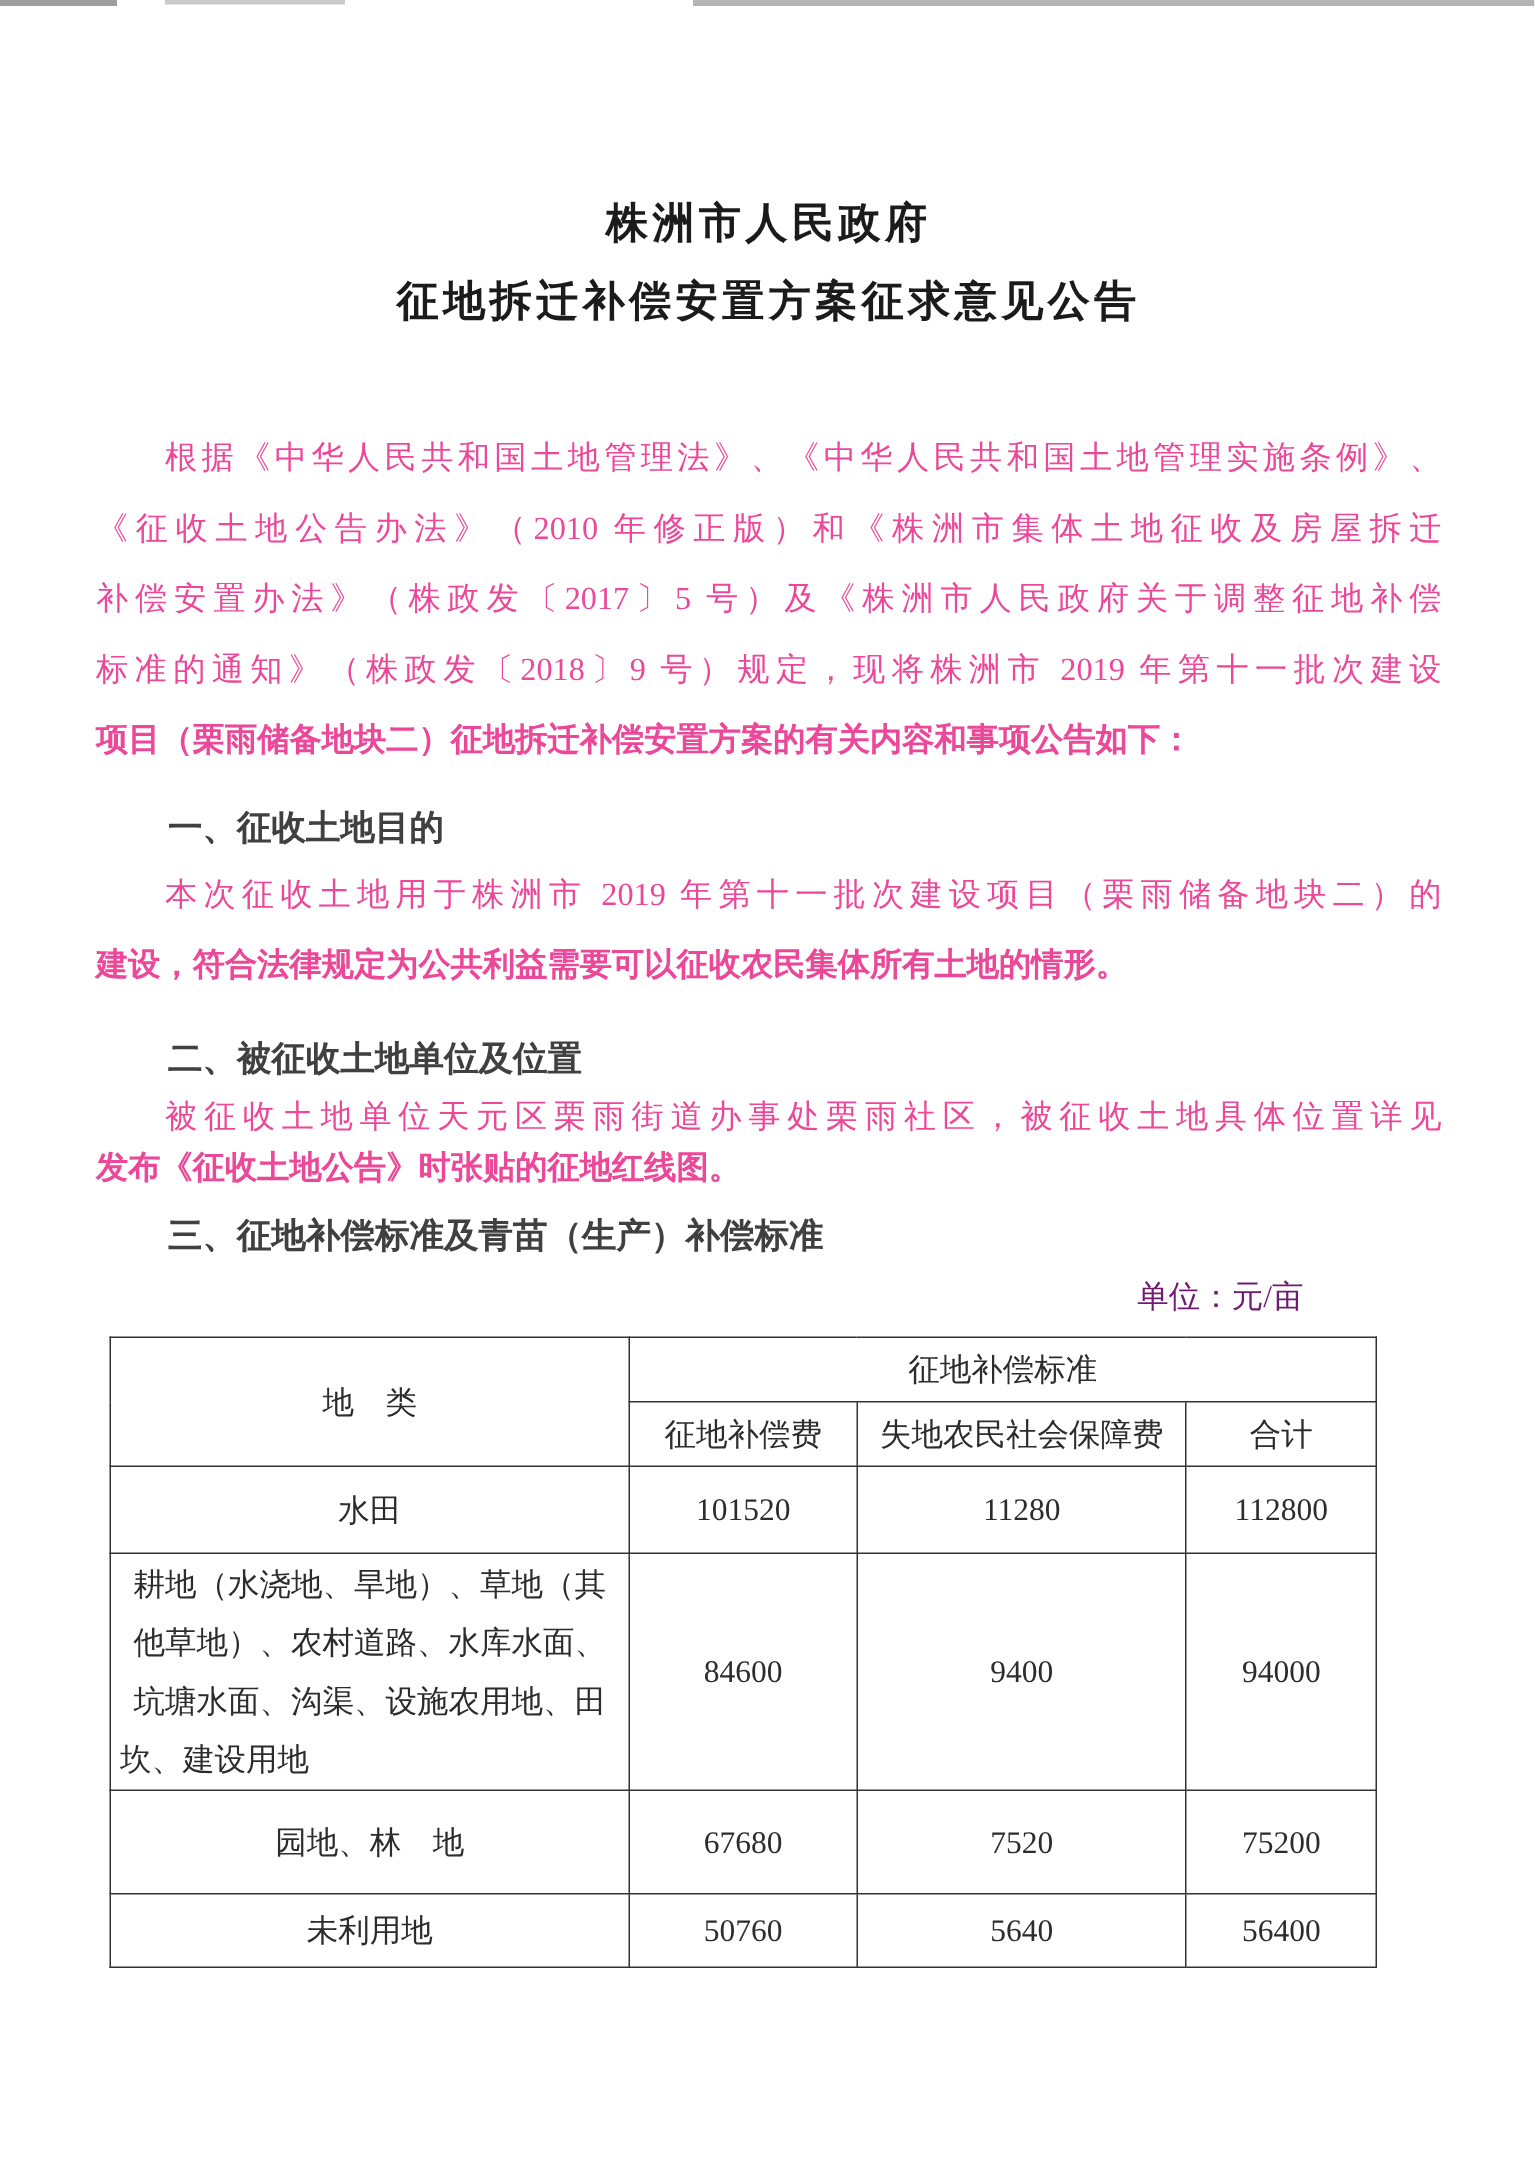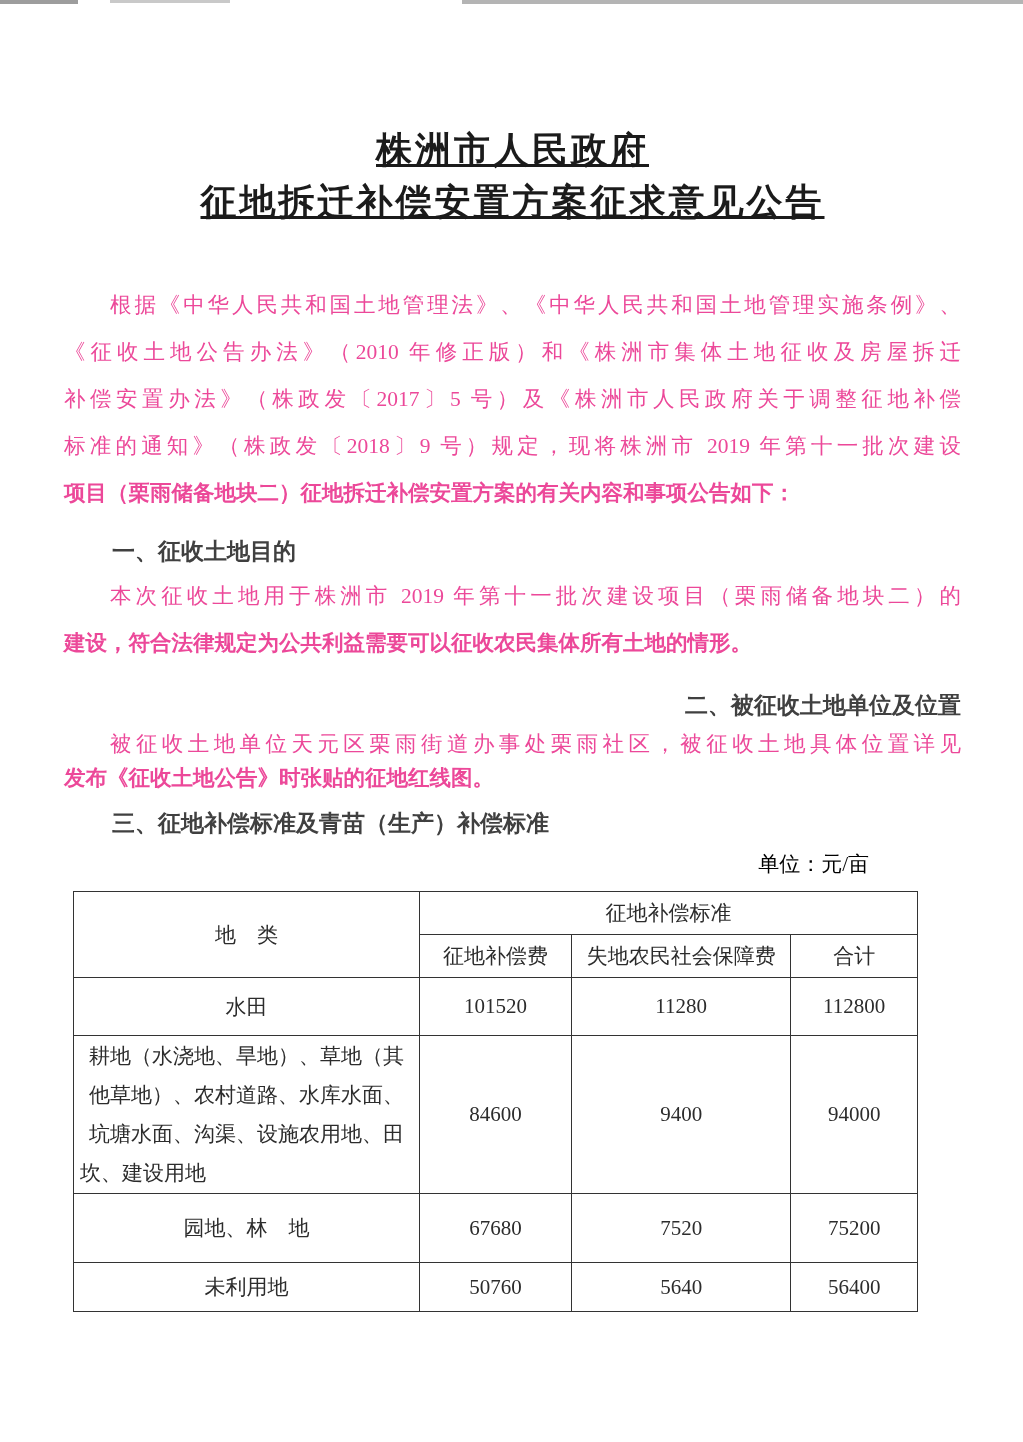--- a/index.html
+++ b/index.html
@@ -18,55 +18,54 @@
 
   .page { padding: 0 62px 0 64px; }
 
   .title-block {
     margin-top: 124px;
     text-align: center;
     font-weight: bold;
     color: #1b1b1b;
   }
   .title-line {
-    font-size: 36px;
+    font-size: 28px;
     line-height: 52px;
     letter-spacing: 3px;
-    text-decoration: underline;
   }
 
   .para { font-size: 21.5px; color: #ec4899; }
   .line { line-height: 47px; }
   .jfull { text-align: justify; text-align-last: justify; }
   .jlast { text-align: right; text-align-last: left; font-weight: bold; }
   .indent { padding-left: 46px; }
 
   .intro { margin-top: 54px; }
 
   .heading {
     font-family: "Liberation Sans", "DejaVu Sans", sans-serif;
     font-weight: bold;
     font-size: 23px;
     color: #404040;
     padding-left: 48px;
     line-height: 44px;
   }
   .h1 { margin-top: 12px; }
-  .h2 { margin-top: 16px; text-align: right; }
+  .h2 { margin-top: 16px; }
   .h3 { margin-top: 6px; }
 
   .s2-body .line { line-height: 34px; }
 
   .unit-note {
     margin-top: 4px;
     text-align: right;
     padding-right: 92px;
     font-size: 21px;
     line-height: 30px;
-    color: #000000;
+    color: #701a75;
   }
 
   table.comp-table {
     border-collapse: collapse;
     margin-top: 12px;
     margin-left: 9px;
     width: 845px;
     table-layout: fixed;
     font-size: 21px;
     color: #2c2c2c;

